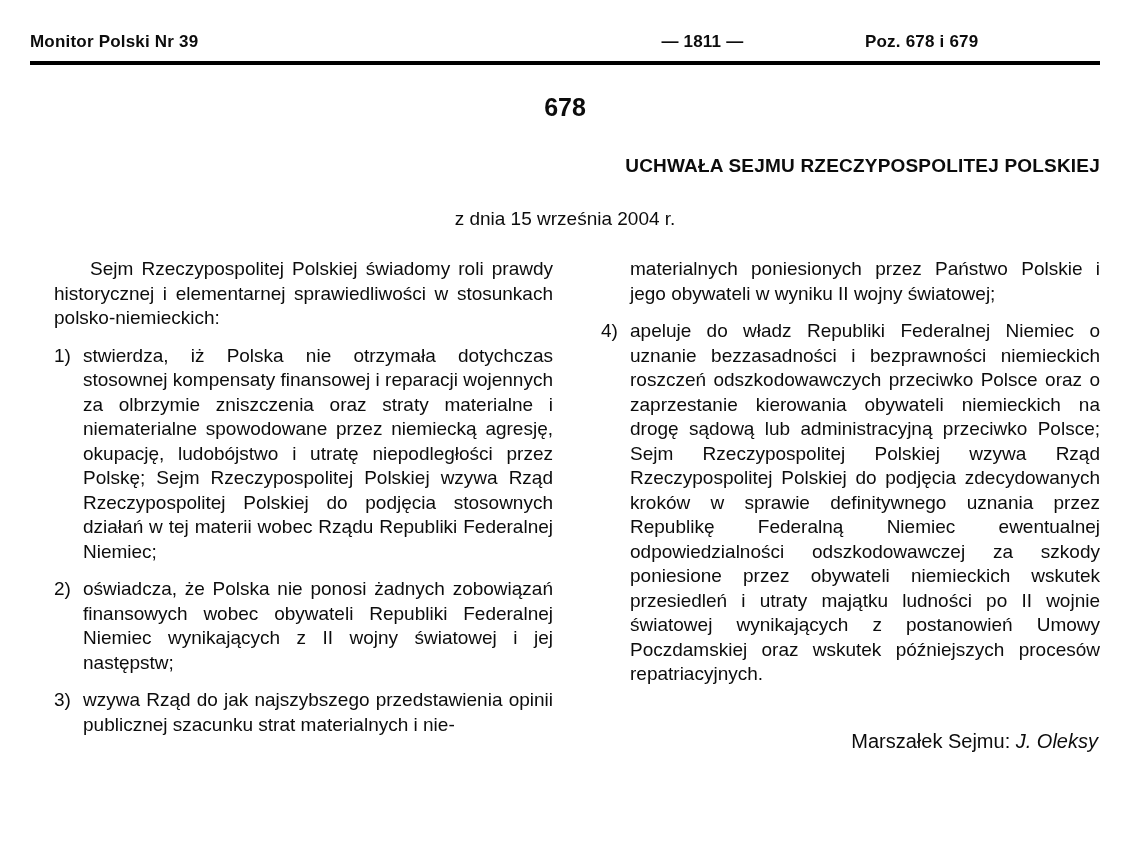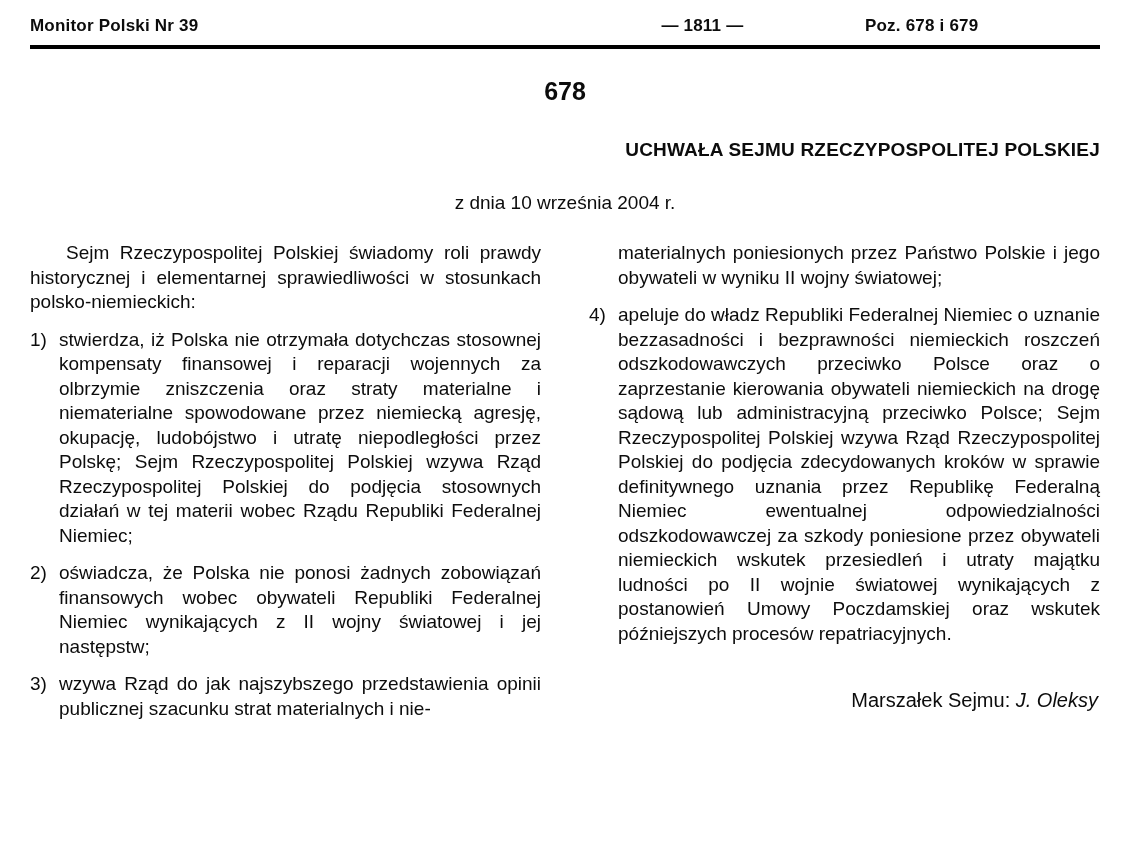--- a/index.html
+++ b/index.html
@@ -12,21 +12,21 @@
     height: 865px;
     overflow: hidden;
     font-family: "Liberation Sans", sans-serif;
     color: #0c0c0c;
     -webkit-font-smoothing: antialiased;
   }
   .page {
     box-sizing: border-box;
     width: 1127px;
     height: 865px;
-    padding: 16px 27px 0 30px;
+    padding: 32px 27px 0 30px;
   }
   
   .running-header {
     display: flex;
     align-items: baseline;
     font-size: 17px;
     font-weight: bold;
     letter-spacing: 0.2px;
     padding-bottom: 9px;
     border-bottom: 4px solid #000;
@@ -61,20 +61,21 @@
     font-weight: bold;
     line-height: 26px;
     padding: 0 10px;
   }
 
   
   .columns {
     display: flex;
     gap: 48px;
     margin-top: 27px;
+    margin-left: 24px;
   }
   .col {
     flex: 1;
     font-size: 19px;
     line-height: 24.5px;
     text-align: justify;
   }
   .intro-paragraph {
     text-indent: 36px;
     margin: 0 0 13px 0;
@@ -113,21 +114,21 @@
   <div class="running-header">
     <span class="rh-left">Monitor Polski Nr 39</span>
     <span class="rh-center">— 1811 —</span>
     <span class="rh-right">Poz. 678 i 679</span>
   </div>
 
   <div class="act-number">678</div>
 
   <div class="act-title">UCHWAŁA SEJMU RZECZYPOSPOLITEJ POLSKIEJ</div>
 
-  <div class="act-date">z dnia 10 września 2004 r.</div>
+  <div class="act-date">z dnia 15 września 2004 r.</div>
 
 
   <div class="columns">
 
     <div class="col">
       <p class="intro-paragraph">Sejm Rzeczypospolitej Polskiej świadomy roli prawdy historycznej i elementarnej sprawiedliwości w stosunkach polsko-niemieckich:</p>
 
       <div class="list-item">
         <span class="item-marker">1)</span>
         <div class="item-text">stwierdza, iż Polska nie otrzymała dotychczas stosownej kompensaty finansowej i reparacji wojennych za olbrzymie zniszczenia oraz straty materialne i niematerialne spowodowane przez niemiecką agresję, okupację, ludobójstwo i utratę niepodległości przez Polskę; Sejm Rzeczypospolitej Polskiej wzywa Rząd Rzeczypospolitej Polskiej do podjęcia stosownych działań w tej materii wobec Rządu Republiki Federalnej Niemiec;</div>

